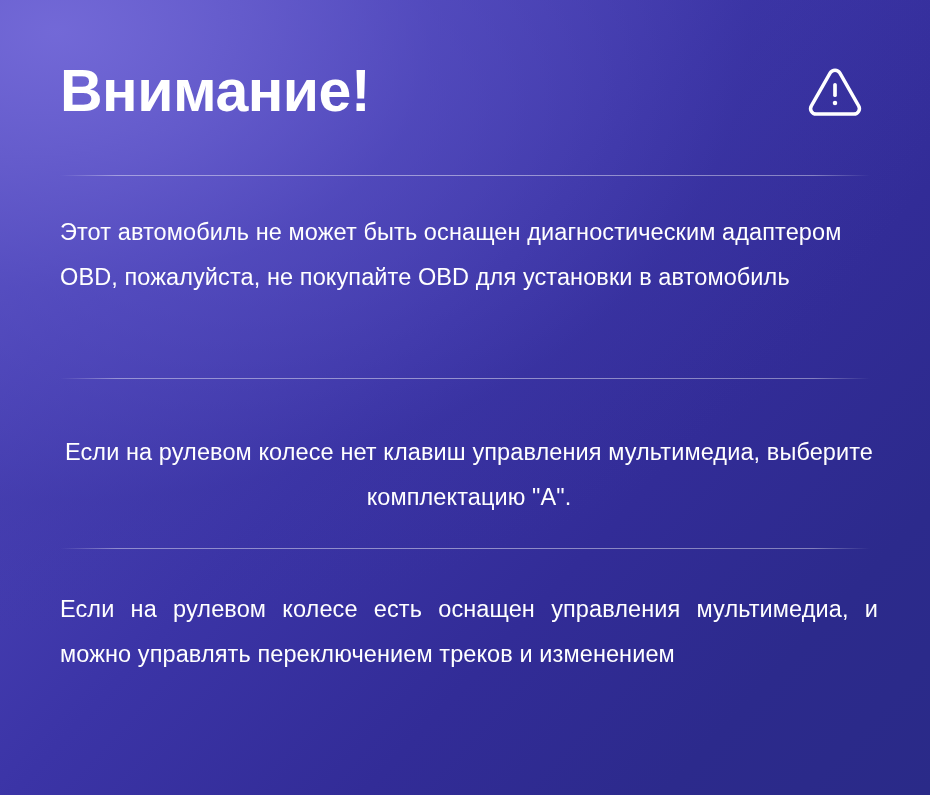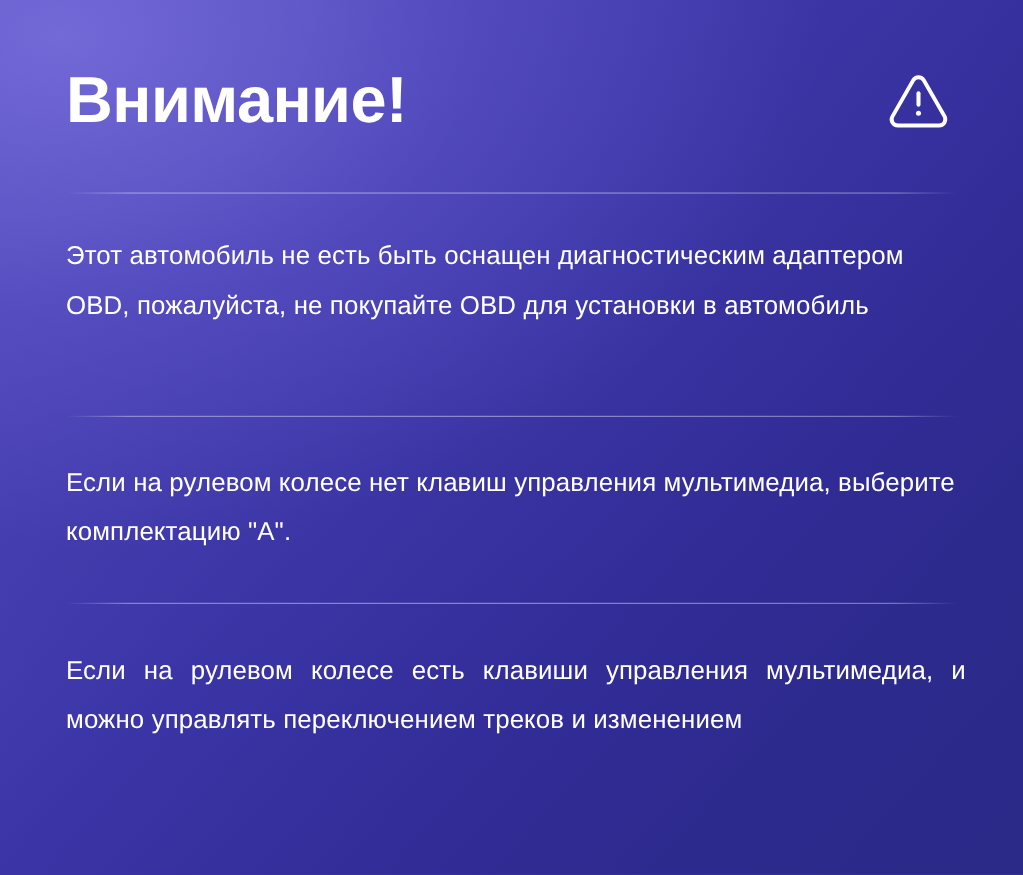--- a/index.html
+++ b/index.html
@@ -83,21 +83,21 @@
   }
   .section p {
     margin: 0;
     font-size: 23.5px;
     line-height: 45px;
     font-weight: 400;
     letter-spacing: 0.1px;
     color: #ffffff;
   }
   .section-obd   { top: 210px; }
-  .section-trim-a { top: 416px; }
+  .section-trim-a { top: 430px; text-align: center; }
   .section-trim-b { top: 587px; }
 
   .section-trim-b p { text-align: justify; text-align-last: left; }
   .section-trim-b p.last-line { text-align: left; }
 </style>
 </head>
 <body>
 
 <div class="warning-card">
 
@@ -109,28 +109,28 @@
         <path d="M32 9.5c-2.0 0-3.9 1.05-4.95 2.85L7.6 46.2c-1.05 1.8-1.05 3.95 0 5.75 1.05 1.8 2.95 2.85 4.95 2.85h38.9c2.0 0 3.9-1.05 4.95-2.85 1.05-1.8 1.05-3.95 0-5.75L36.95 12.35C35.9 10.55 34 9.5 32 9.5z" stroke="#ffffff" stroke-width="3.6" stroke-linejoin="round"></path>
         <path d="M32 24.5v10.8" stroke="#ffffff" stroke-width="3.8" stroke-linecap="round"></path>
         <circle cx="32" cy="43.4" r="2.35" fill="#ffffff"></circle>
       </svg>
     </span>
   </div>
 
   <div class="divider divider-1"></div>
 
   <div class="section section-obd">
-    <p>Этот автомобиль не есть быть оснащен диагностическим адаптером OBD, пожалуйста, не покупайте OBD для установки в автомобиль</p>
+    <p>Этот автомобиль не может быть оснащен диагностическим адаптером OBD, пожалуйста, не покупайте OBD для установки в автомобиль</p>
   </div>
 
   <div class="divider divider-2"></div>
 
   <div class="section section-trim-a">
     <p>Если на рулевом колесе нет клавиш управления мультимедиа, выберите комплектацию "A".</p>
   </div>
 
   <div class="divider divider-3"></div>
 
   <div class="section section-trim-b">
-    <p>Если на рулевом колесе есть клавиши управления мультимедиа, и можно управлять переключением треков и изменением</p>
+    <p>Если на рулевом колесе есть оснащен управления мультимедиа, и можно управлять переключением треков и изменением</p>
   </div>
 
 </div>
 
 </body></html>

